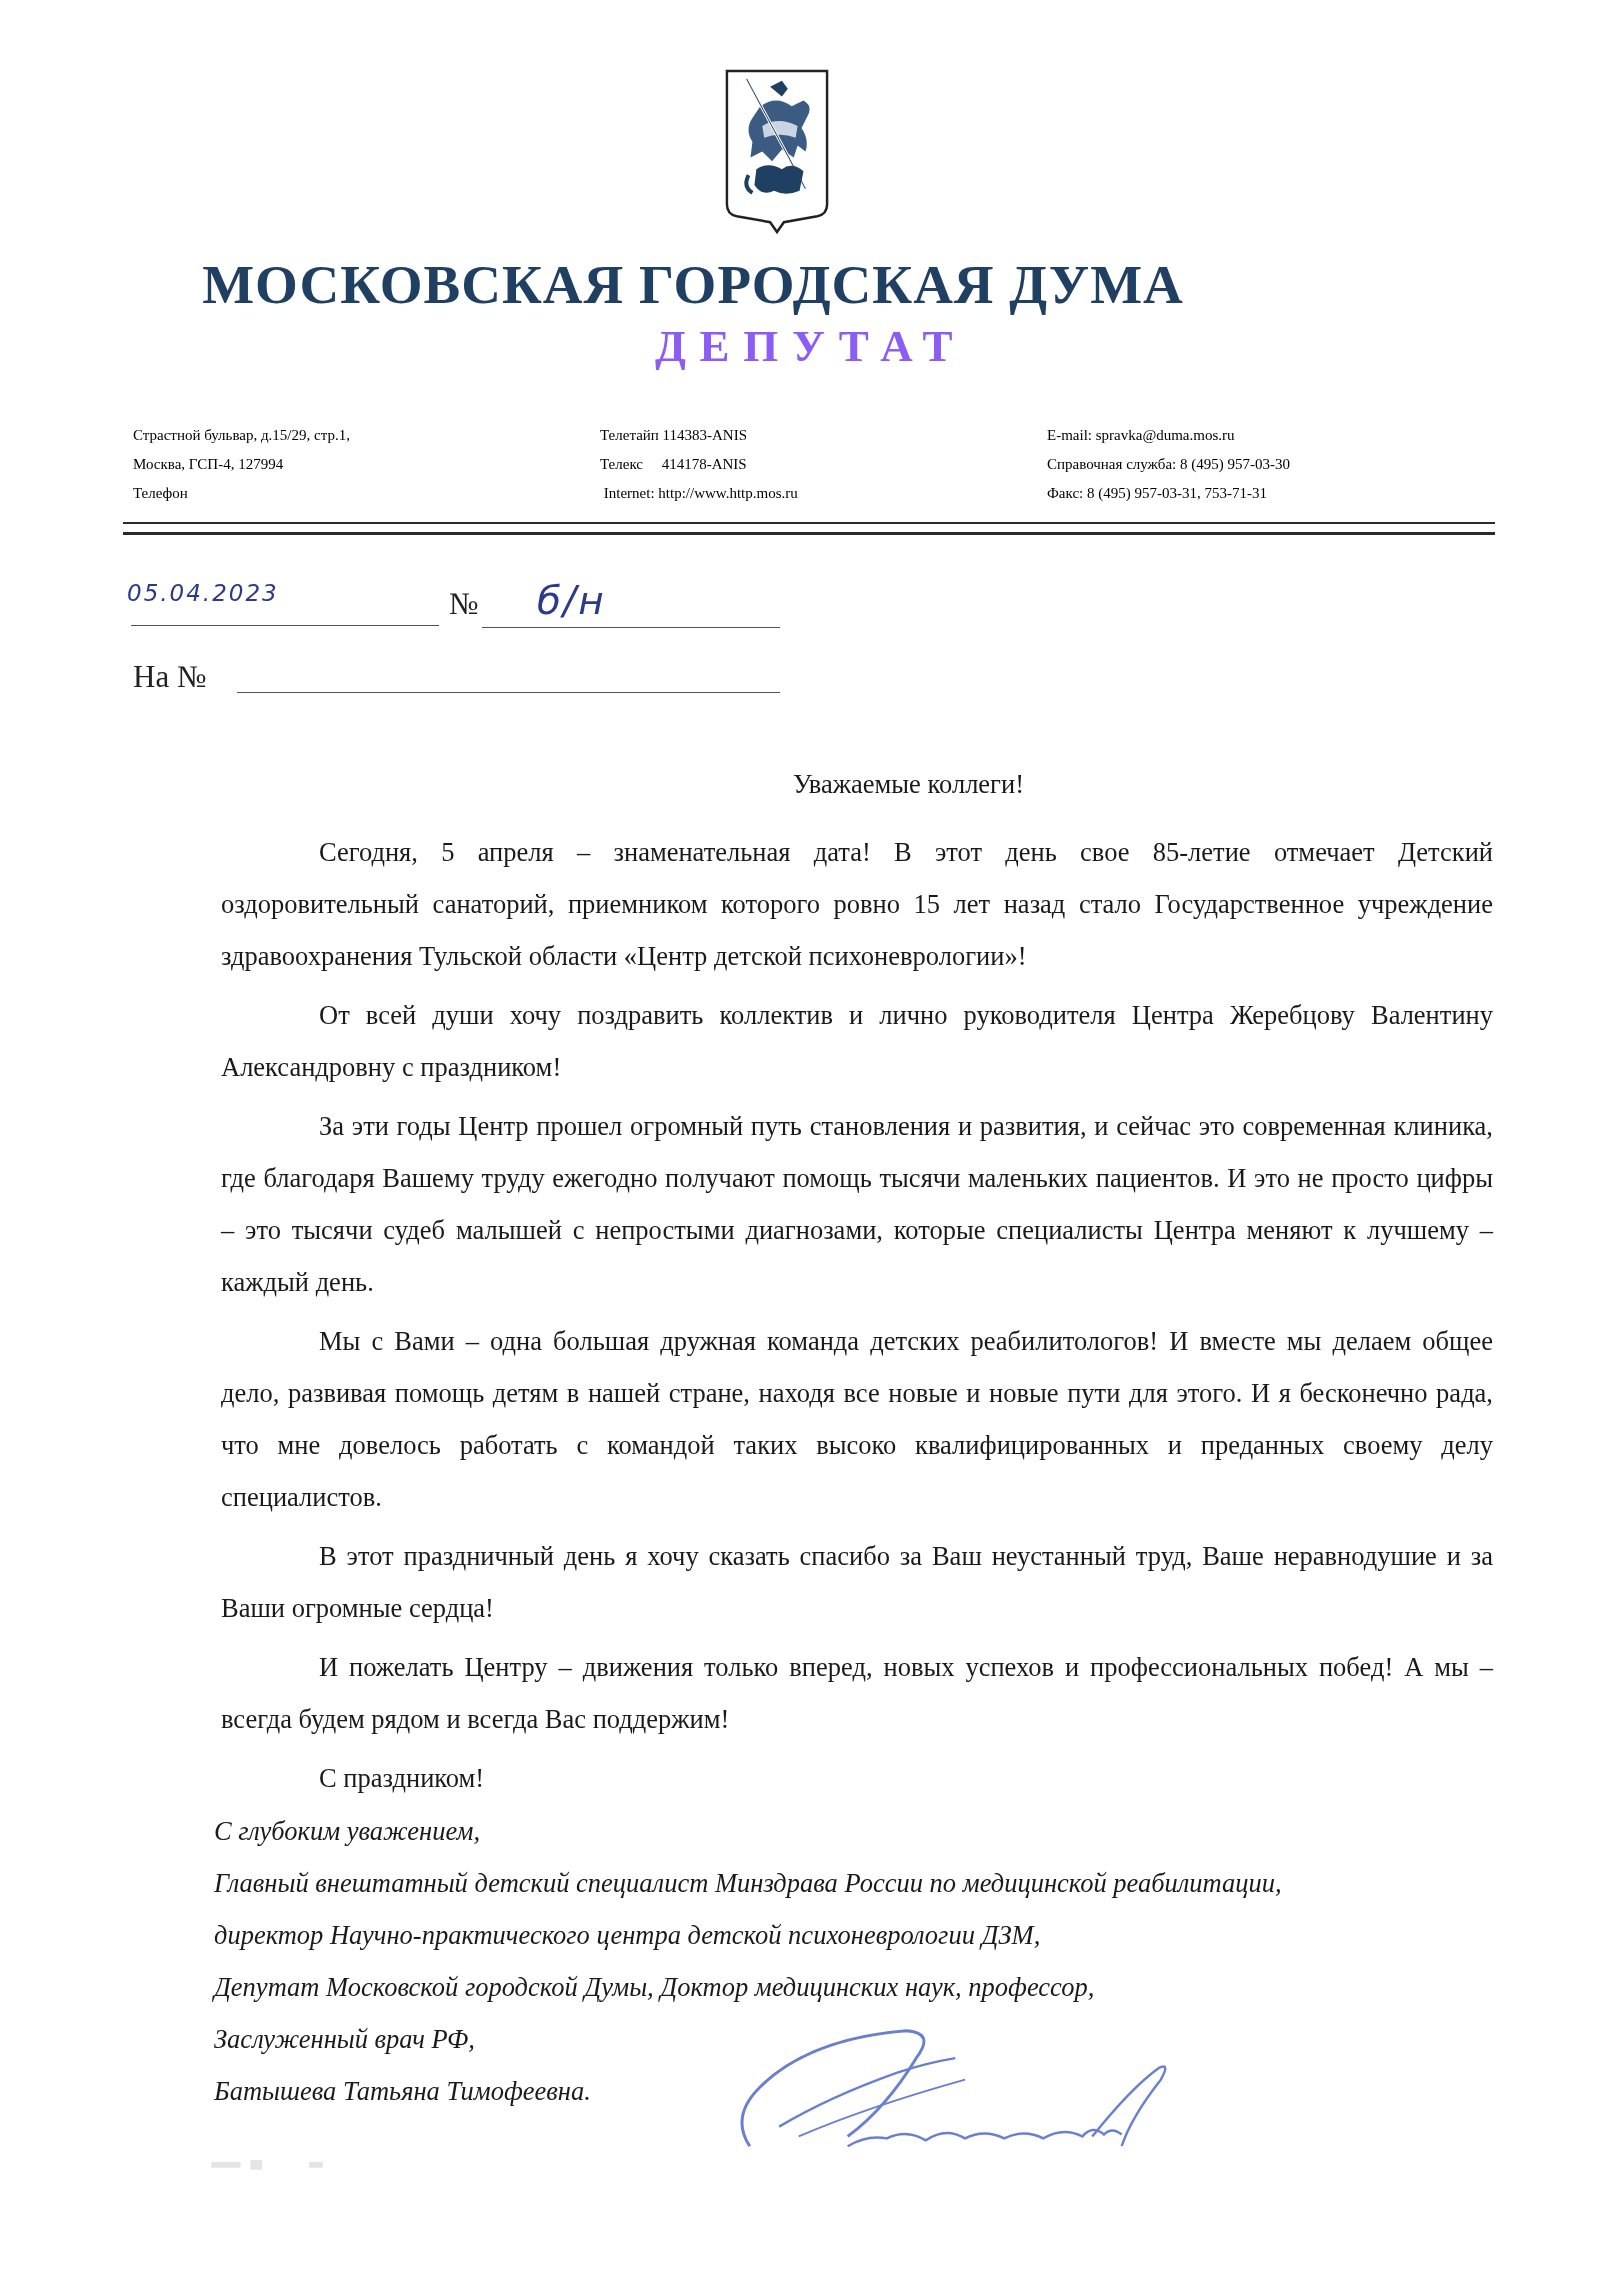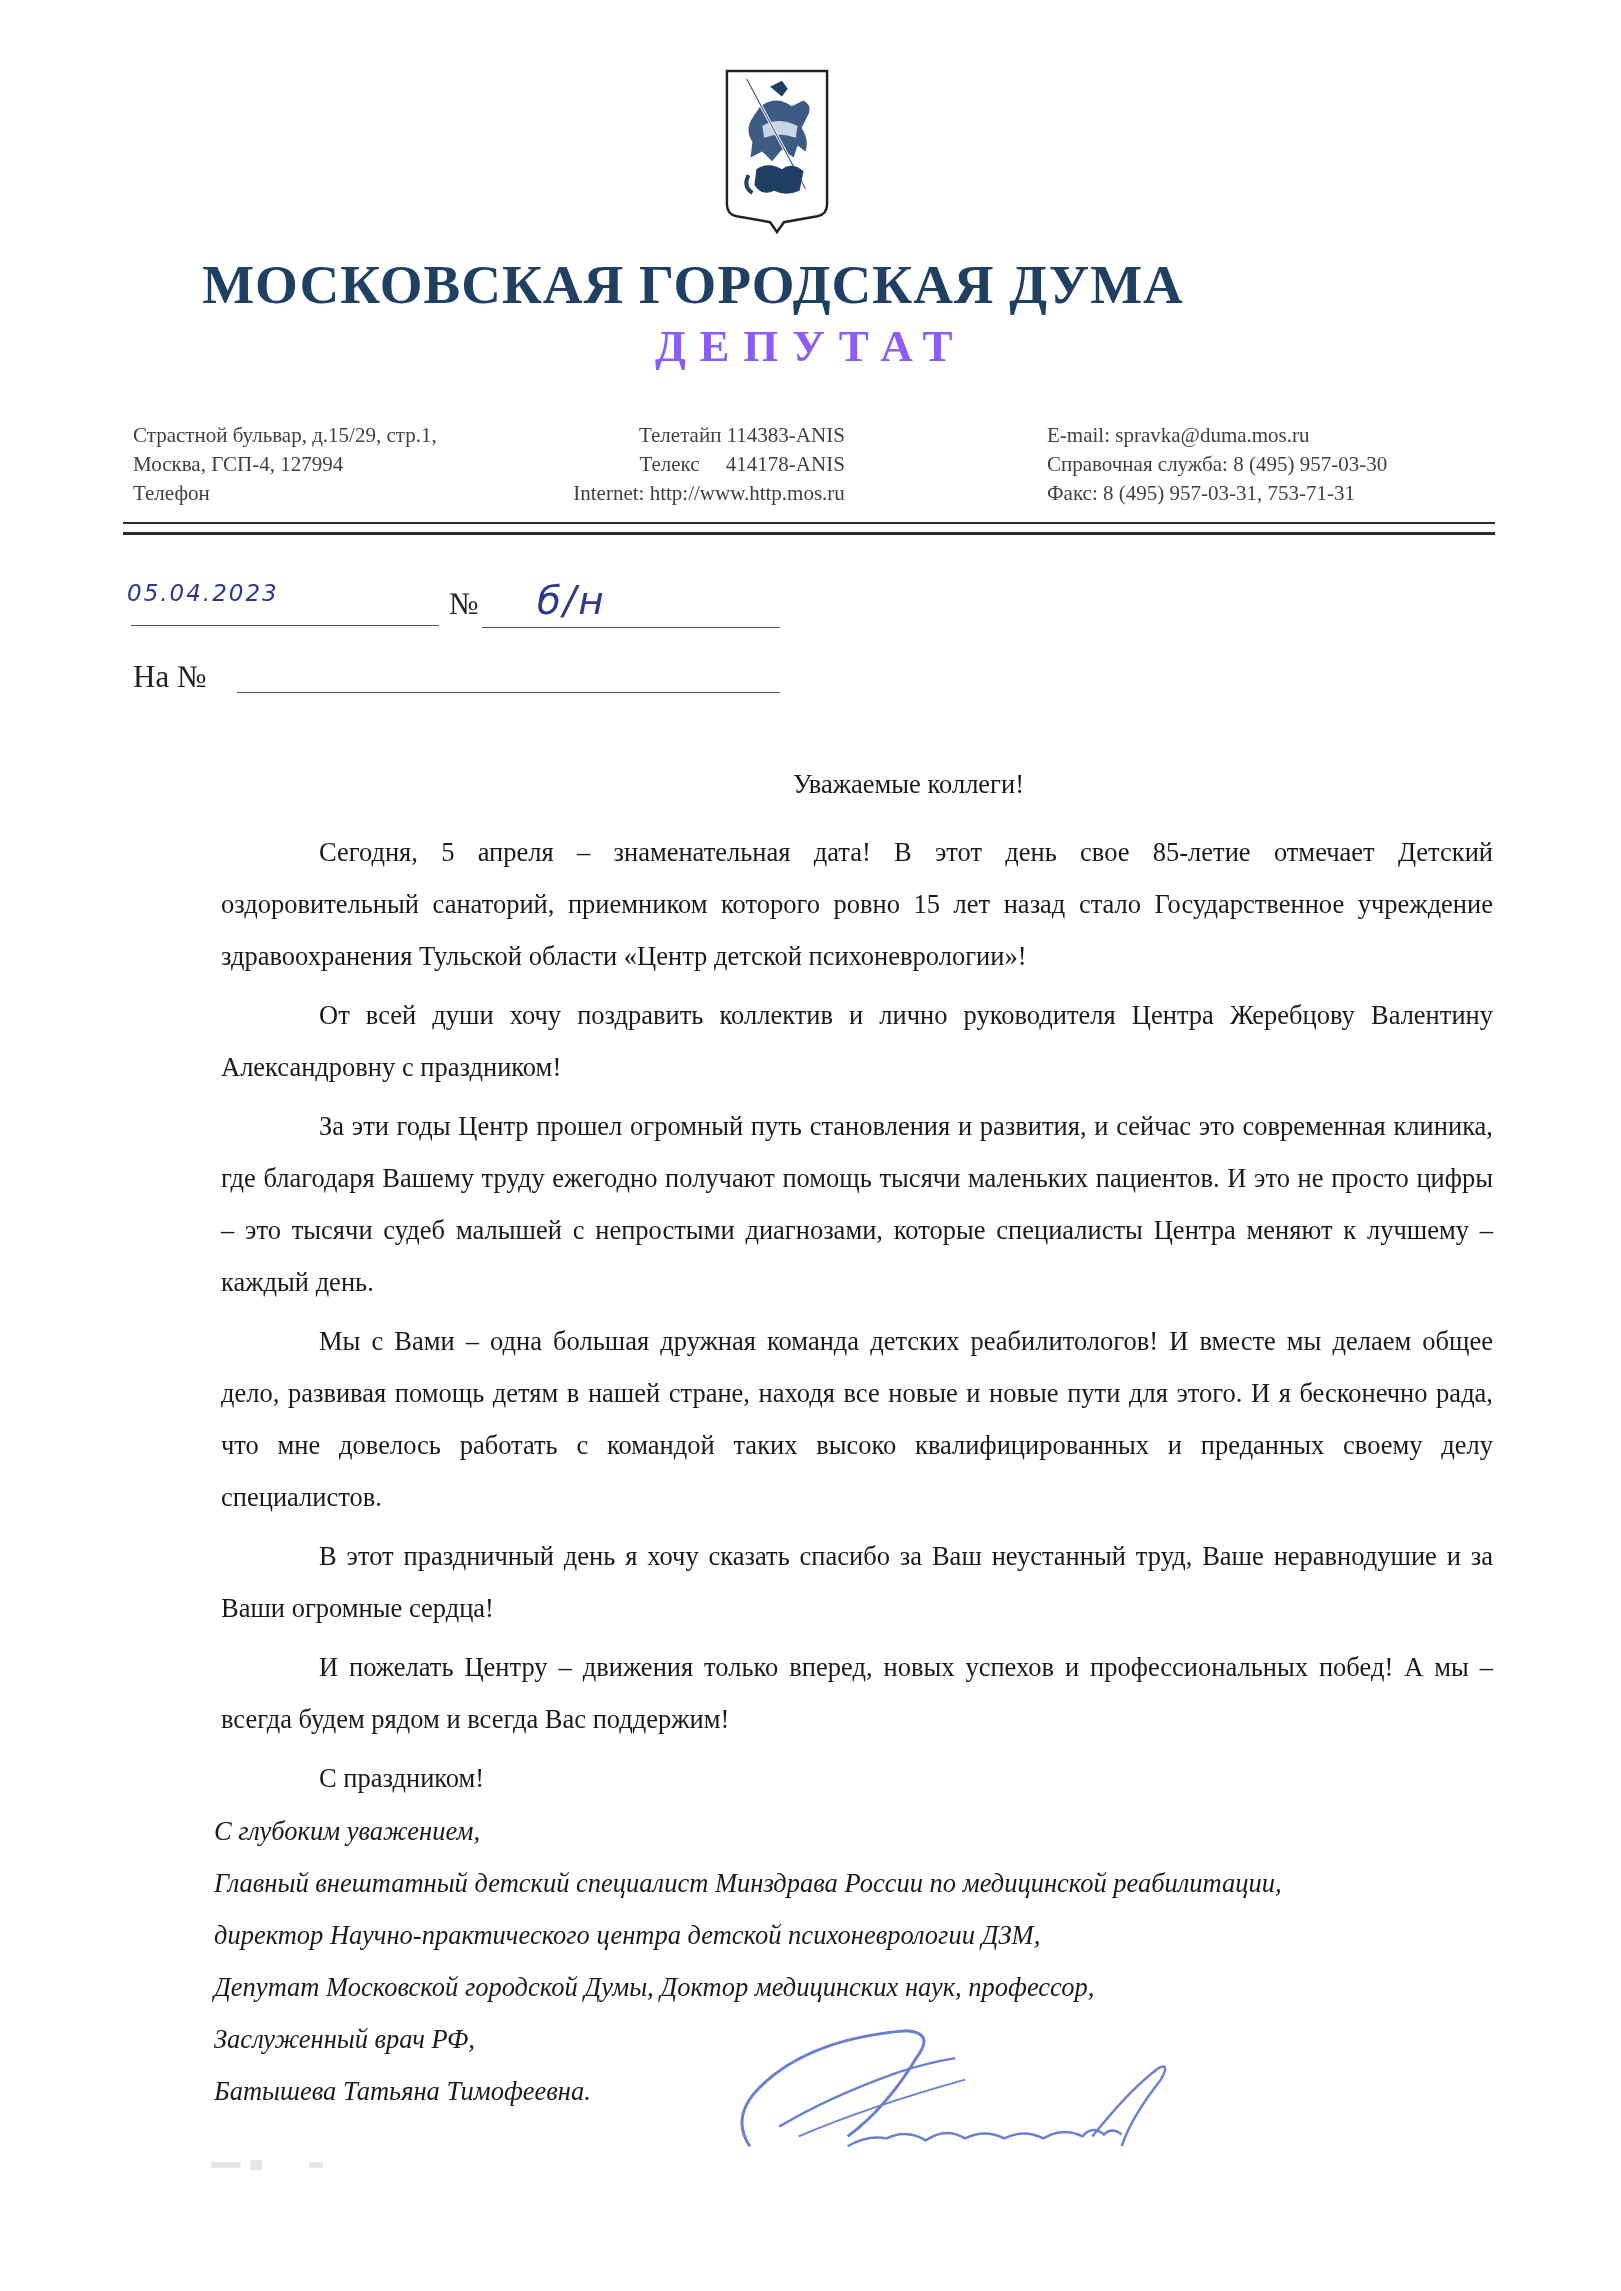--- a/index.html
+++ b/index.html
@@ -11,24 +11,24 @@
     .org-title {
       position: absolute; left: 0; width: 1386px; top: 253px; text-align: center;
       font-size: 55px; font-weight: bold; color: #1f3f63; letter-spacing: 1px;
       font-family: "Liberation Serif", serif;
     }
     .org-subtitle {
       position: absolute; left: 0; width: 1621px; top: 320px; text-align: center;
       font-size: 45px; font-weight: bold; color: #8b5cf6; letter-spacing: 13.7px;
       font-family: "Liberation Serif", serif;
     }
-    .contact-col { position: absolute; top: 421px; font-size: 21px; line-height: 29px; color: #404040; }
+    .contact-col { position: absolute; top: 421px; font-size: 15px; line-height: 29px; color: #000000; }
     .contact-col div { white-space: pre; }
     .col1 { left: 133px; }
-    .col2 { left: 568px; text-align: right; }
+    .col2 { left: 600px; }
     .col3 { left: 1047px; }
     .rule { position: absolute; left: 123px; width: 1372px; height: 2px; background: #2a2a2a; }
     .rule1 { top: 522px; }
     .rule2 { top: 532px; height: 2.9px; }
 
     .reg-line { position: absolute; height: 0; border-bottom: 1.5px solid #555; }
     .handwritten {
       position: absolute; font-family: "DejaVu Sans", sans-serif; font-style: italic;
       color: #2b3a8a; font-size: 23px; letter-spacing: 2px;
     }

